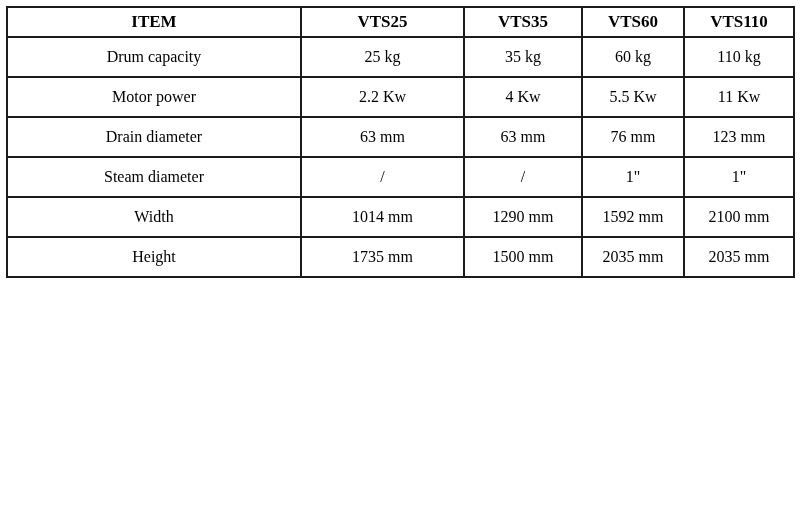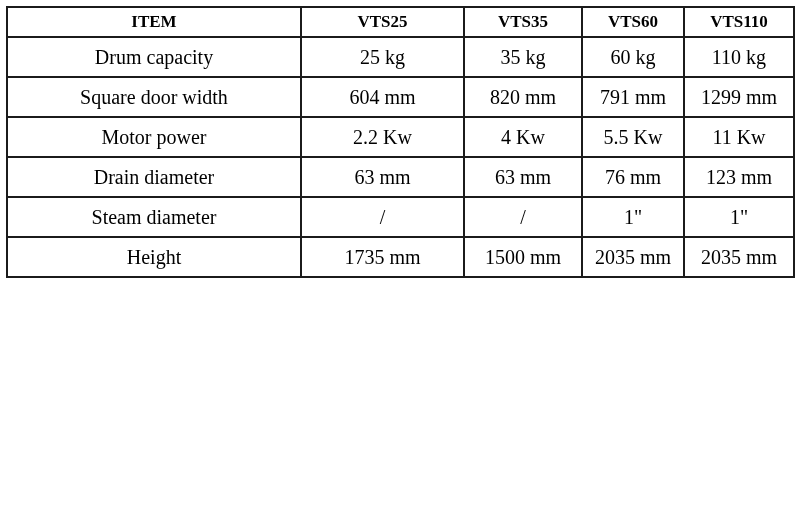--- a/index.html
+++ b/index.html
@@ -27,21 +27,21 @@
     overflow: hidden;
     white-space: nowrap;
   }
   .spec-table thead th {
     height: 28px;
     font-size: 17px;
     font-weight: bold;
   }
   .spec-table tbody td {
     height: 38px;
-    font-size: 20px;
+    font-size: 16px;
     font-weight: normal;
     font-family: Liberation Serif, serif;
   }
   col.c-item   { width: 294px; }
   col.c-vts25  { width: 163px; }
   col.c-vts35  { width: 118px; }
   col.c-vts60  { width: 102px; }
   col.c-vts110 { width: 110px; }
 </style>
 </head>
@@ -66,27 +66,20 @@
   </thead>
   <tbody>
       <tr>
         <td>Drum capacity</td>
         <td>25 kg</td>
         <td>35 kg</td>
         <td>60 kg</td>
         <td>110 kg</td>
       </tr>
       <tr>
-        <td>Square door width</td>
-        <td>604 mm</td>
-        <td>820 mm</td>
-        <td>791 mm</td>
-        <td>1299 mm</td>
-      </tr>
-      <tr>
         <td>Motor power</td>
         <td>2.2 Kw</td>
         <td>4 Kw</td>
         <td>5.5 Kw</td>
         <td>11 Kw</td>
       </tr>
       <tr>
         <td>Drain diameter</td>
         <td>63 mm</td>
         <td>63 mm</td>
@@ -94,20 +87,27 @@
         <td>123 mm</td>
       </tr>
       <tr>
         <td>Steam diameter</td>
         <td>/</td>
         <td>/</td>
         <td>1"</td>
         <td>1"</td>
       </tr>
       <tr>
+        <td>Width</td>
+        <td>1014 mm</td>
+        <td>1290 mm</td>
+        <td>1592 mm</td>
+        <td>2100 mm</td>
+      </tr>
+      <tr>
         <td>Height</td>
         <td>1735 mm</td>
         <td>1500 mm</td>
         <td>2035 mm</td>
         <td>2035 mm</td>
       </tr>
     </tbody>
 </table>
 
 </body></html>

